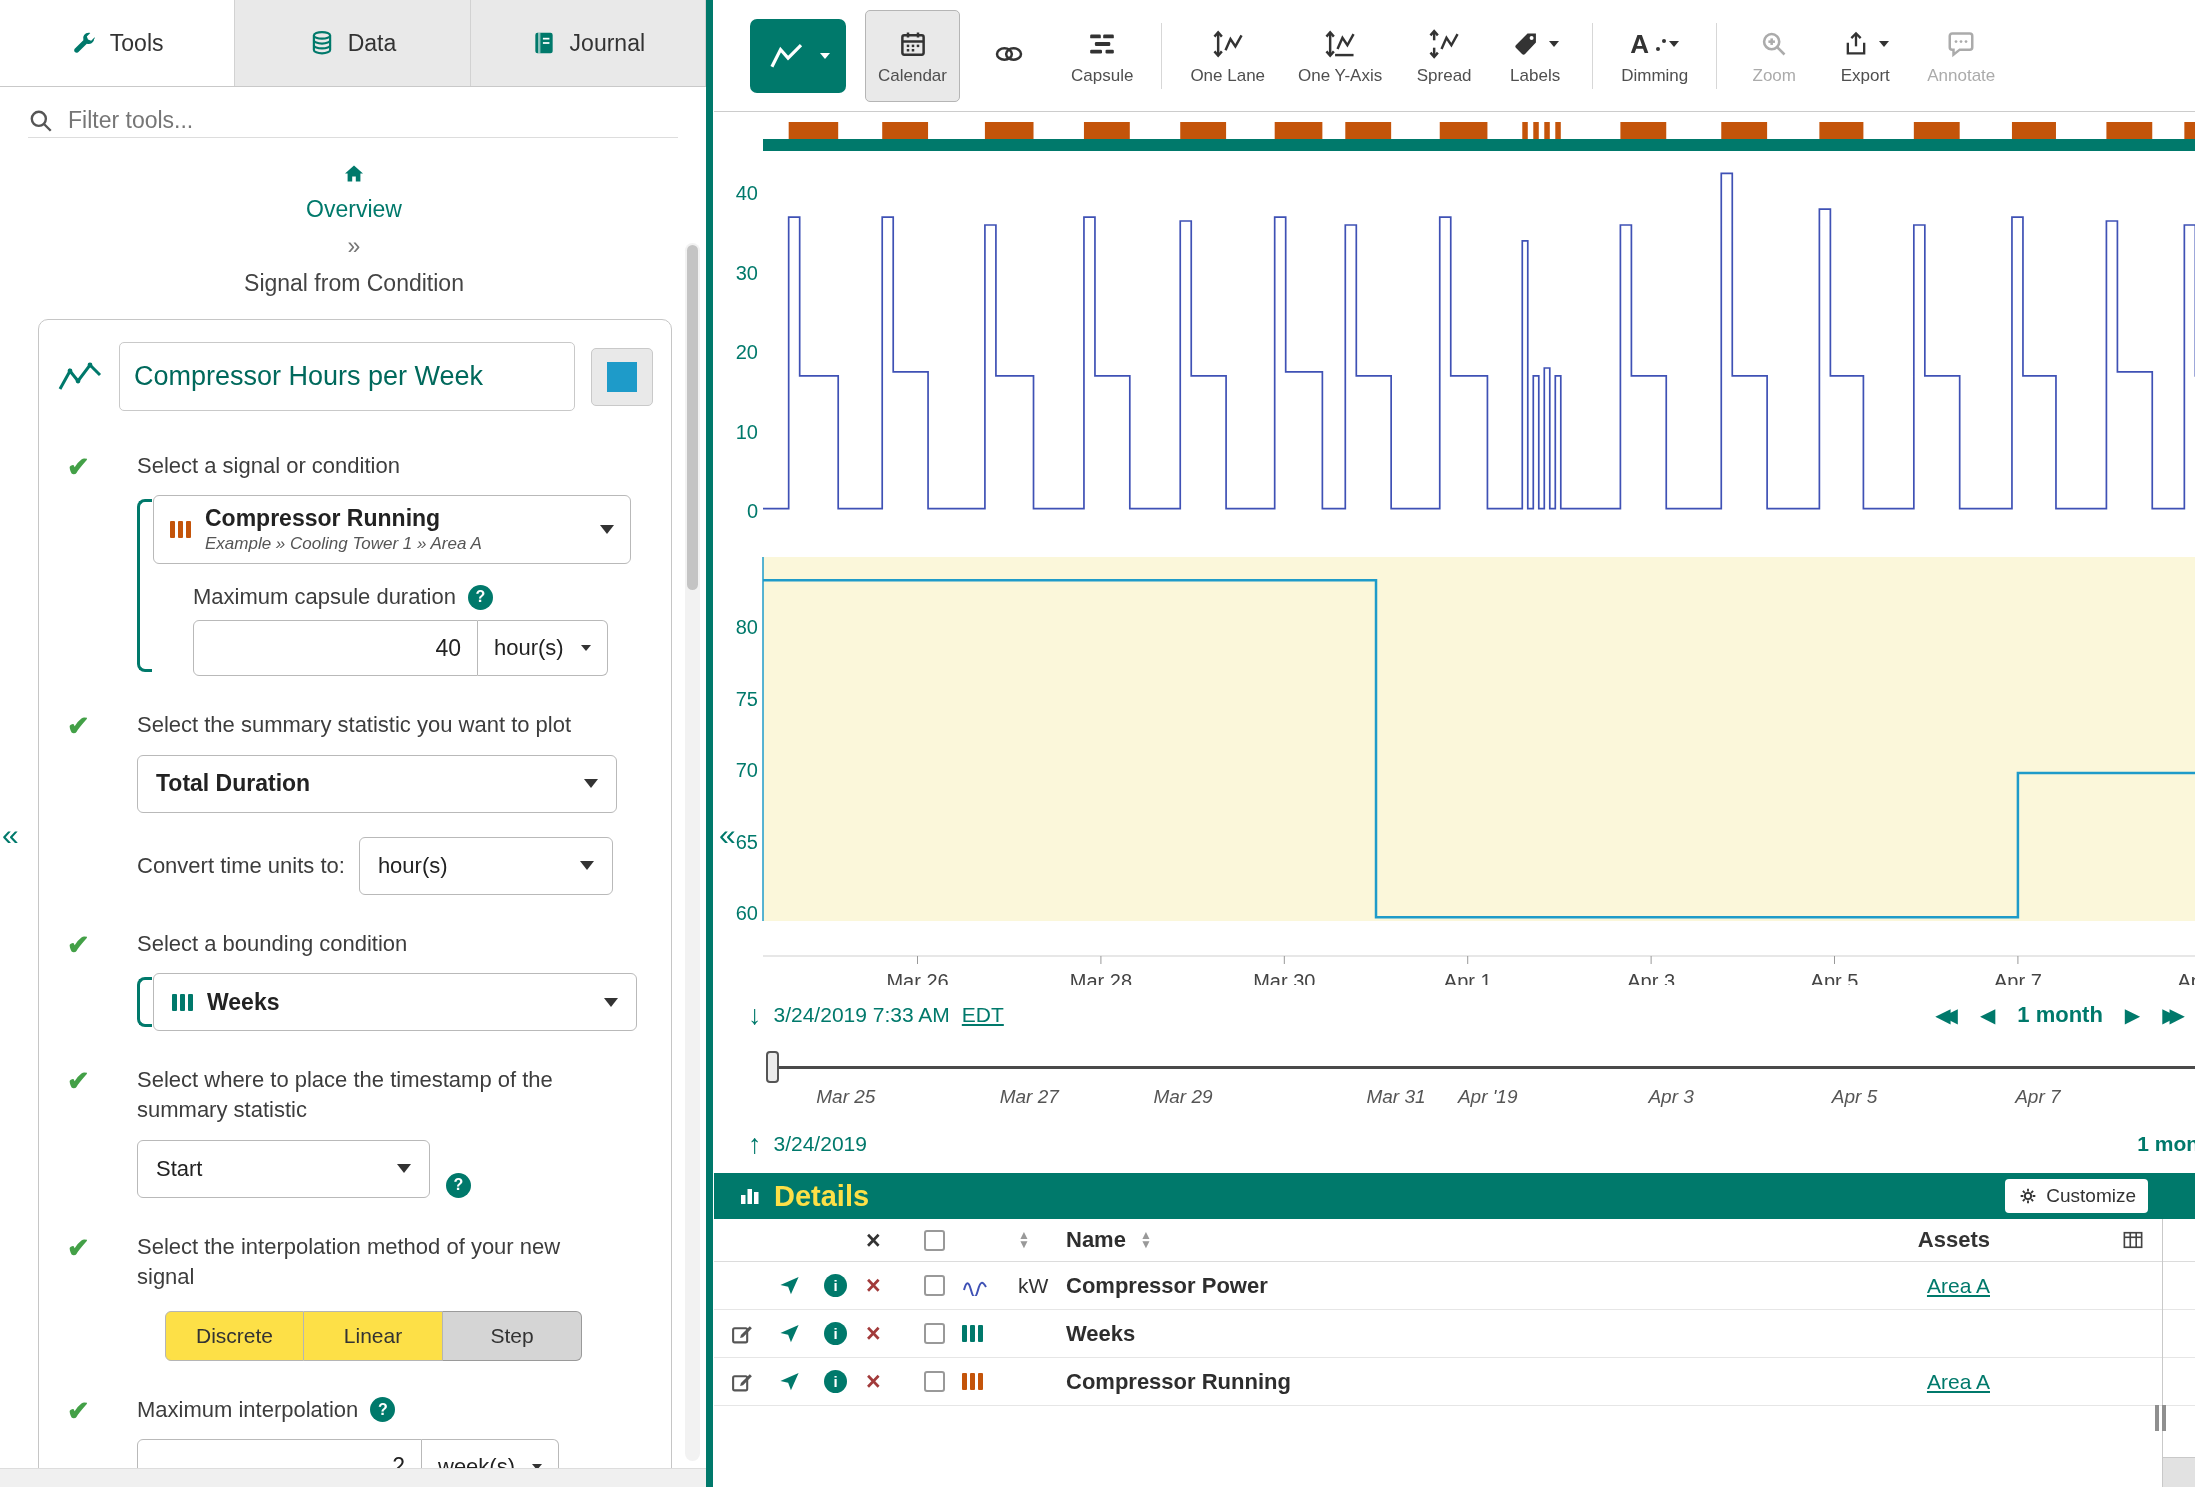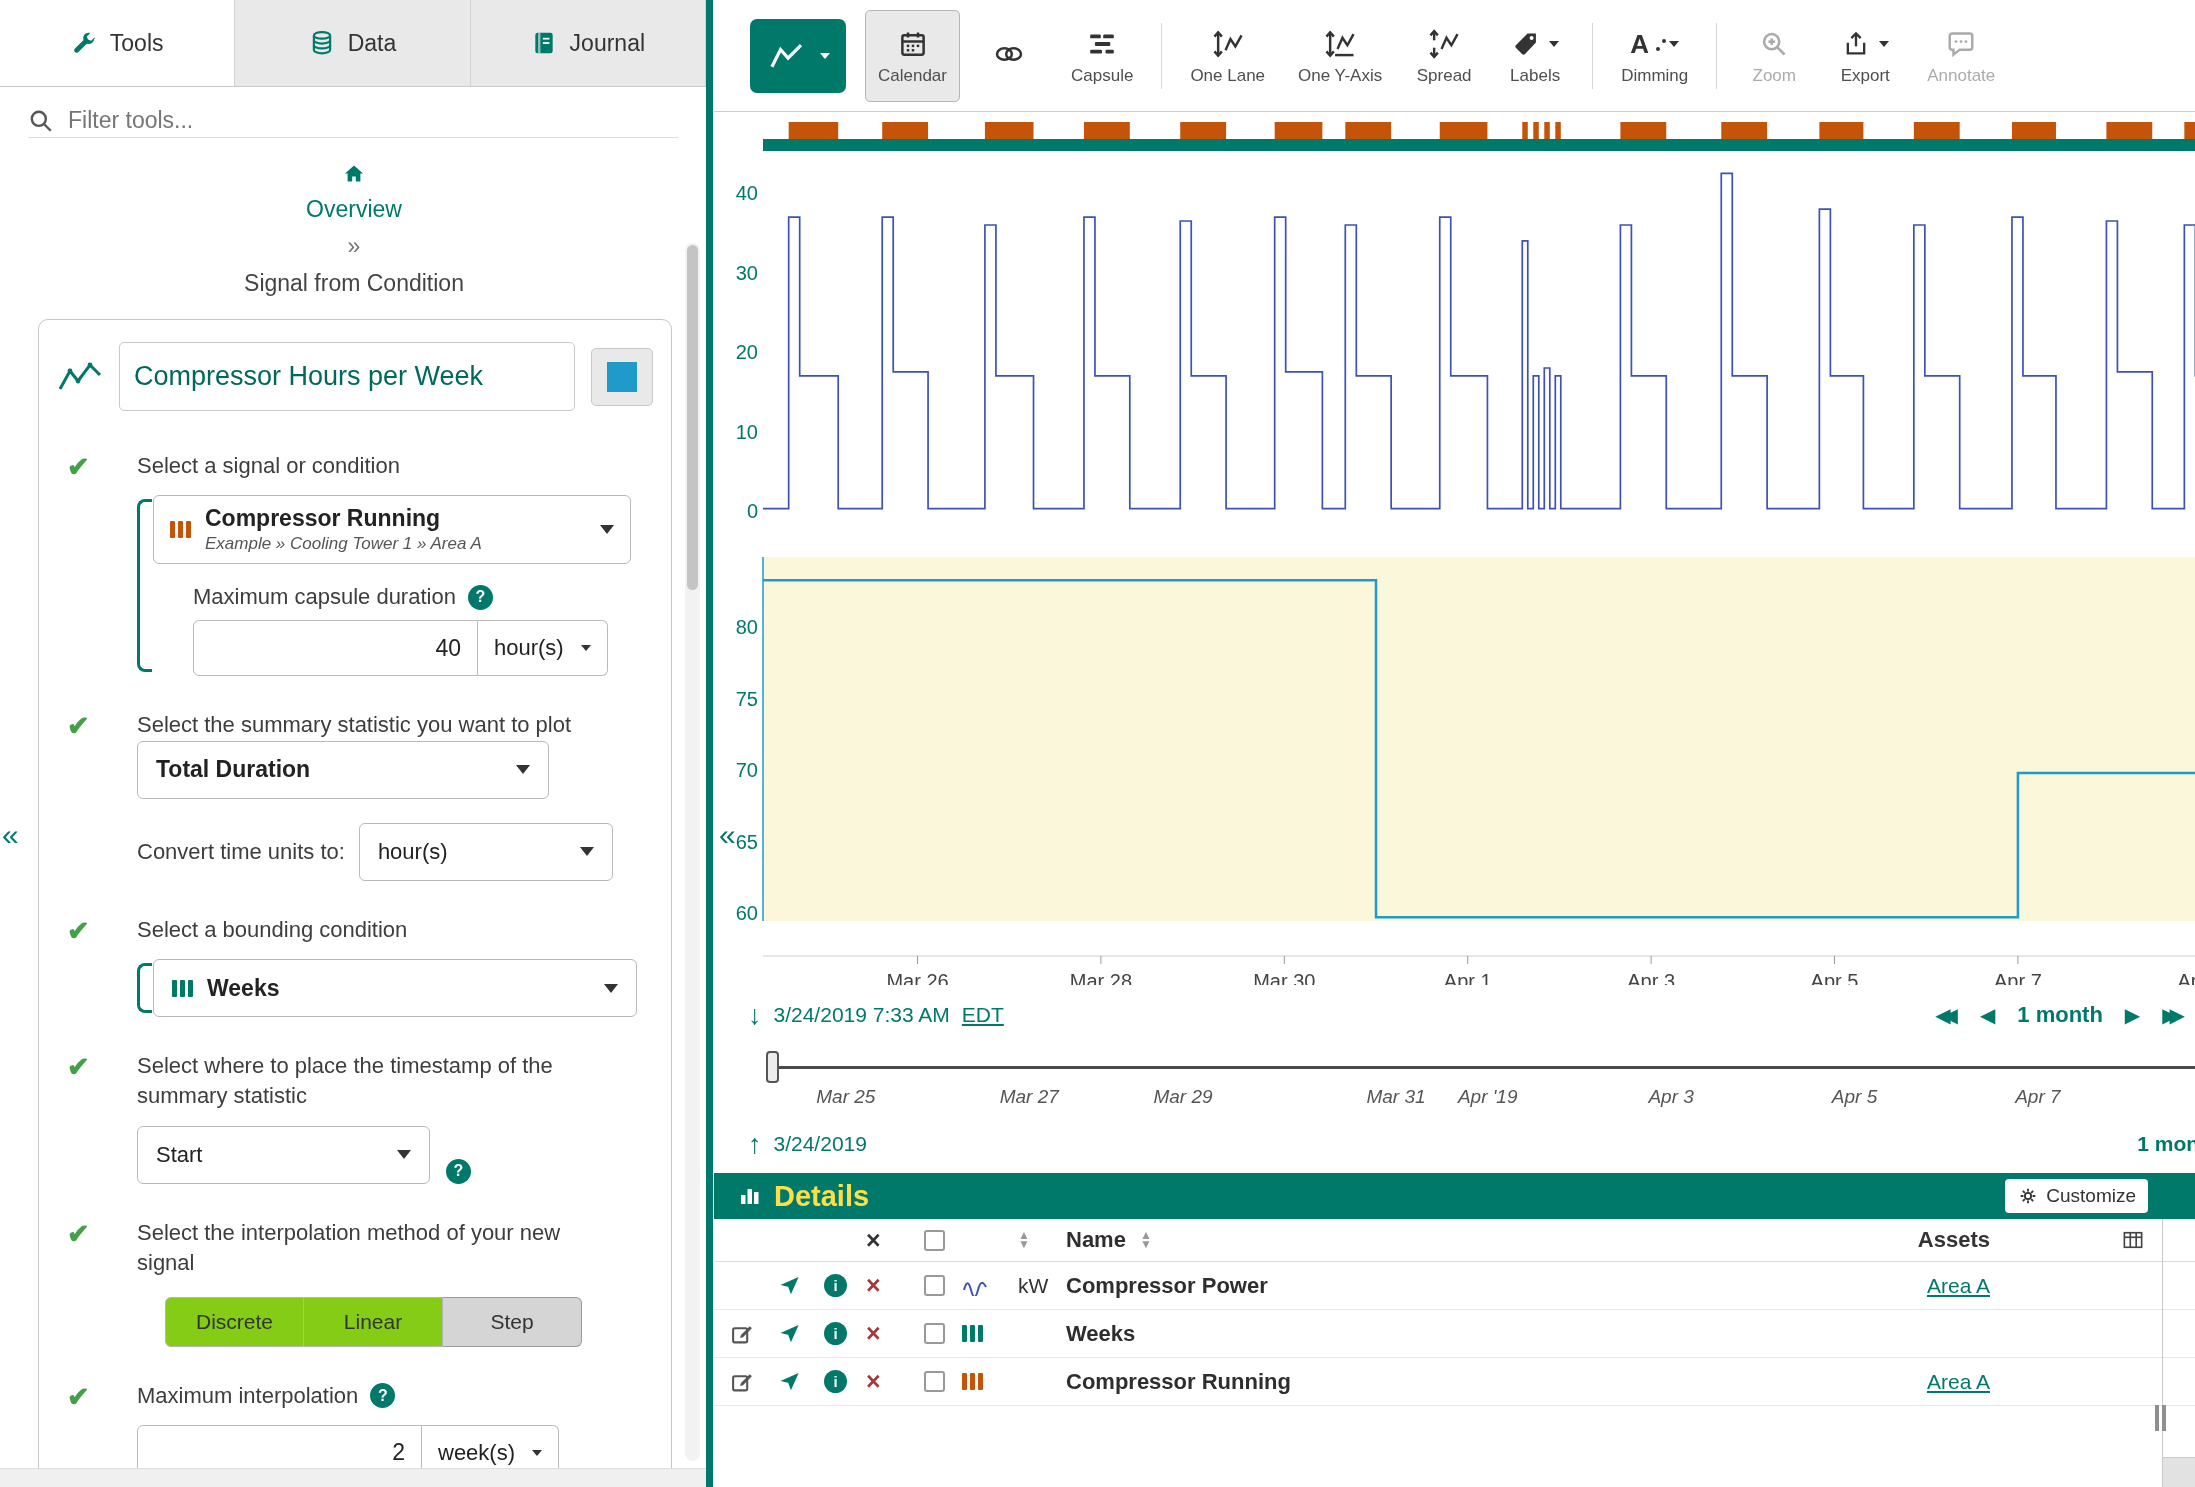--- a/index.html
+++ b/index.html
@@ -46,34 +46,34 @@
   .caret.white { border-top-color:#fff; }
 
   .dur-label-row { display:flex; align-items:center; gap:12px; margin:20px 0 10px 40px; font-size:22px; color:#3d3d3d; }
   .help { width:25px; height:25px; border-radius:50%; background:#00796B; color:#fff; display:inline-flex; align-items:center; justify-content:center; font-size:16px; font-weight:bold; cursor:pointer; flex:none; }
   .help::before { content:"?"; }
 
   .num-row { display:flex; margin-left:40px; }
   .num-input { width:285px; height:56px; border:1px solid #b9b9b9; border-radius:6px 0 0 6px; text-align:right; padding-right:16px; font-size:23px; color:#222; font-family:"Liberation Sans",sans-serif; outline:none; background:#fff; }
   .unit-box { height:56px; border:1px solid #b9b9b9; border-left:none; border-radius:0 6px 6px 0; display:flex; align-items:center; gap:12px; padding:0 16px; font-size:22px; color:#222; background:#fff; cursor:pointer; }
 
-  .select-box { width:412px; height:58px; border:1px solid #b9b9b9; border-radius:6px; background:#fff; display:flex; align-items:center; justify-content:space-between; padding:0 18px; cursor:pointer; }
+  .select-box { margin-top:14px; width:480px; height:58px; border:1px solid #b9b9b9; border-radius:6px; background:#fff; display:flex; align-items:center; justify-content:space-between; padding:0 18px; cursor:pointer; }
   .select-box .sel-bold { font-weight:bold; font-size:23px; color:#222; }
   .select-box .sel-plain { font-size:22px; color:#222; }
   .select-box.w-small { width:254px; margin-top:0; }
   .select-box.w-start { width:293px; margin-top:0; }
   .select-box.w-weeks { width:484px; }
   .sel-left { display:flex; align-items:center; gap:14px; }
 
   .inline-row { display:flex; align-items:center; gap:14px; margin-top:24px; }
   .inline-row label { font-size:22px; color:#3d3d3d; }
   .inline-row2 { display:flex; align-items:flex-end; gap:16px; margin-top:14px; }
 
   .btn-group { display:flex; margin:18px 0 0 28px; }
-  .bg-btn { width:139px; height:50px; border:1px solid #b5b5b5; border-left:none; background:#84cc16; font-size:21px; color:#333; display:flex; align-items:center; justify-content:center; cursor:pointer; font-family:"Liberation Sans",sans-serif; }
+  .bg-btn { width:139px; height:50px; border:1px solid #b5b5b5; border-left:none; background:#fde047; font-size:21px; color:#333; display:flex; align-items:center; justify-content:center; cursor:pointer; font-family:"Liberation Sans",sans-serif; }
   .bg-btn:first-child { border-left:1px solid #b5b5b5; border-radius:6px 0 0 6px; }
   .bg-btn:last-child { border-radius:0 6px 6px 0; }
   .bg-btn.active { background:#d5d5d5; border-color:#9a9a9a; }
 
   .cond-icon { display:inline-flex; gap:3px; align-items:center; flex:none; }
   .cond-icon i { width:6px; height:20px; border-radius:1px; background:currentColor; display:block; }
   .cond-icon.sm i { width:5px; height:17px; }
   .cond-orange { color:#C4540A; }
   .cond-green { color:#00796B; }
 

